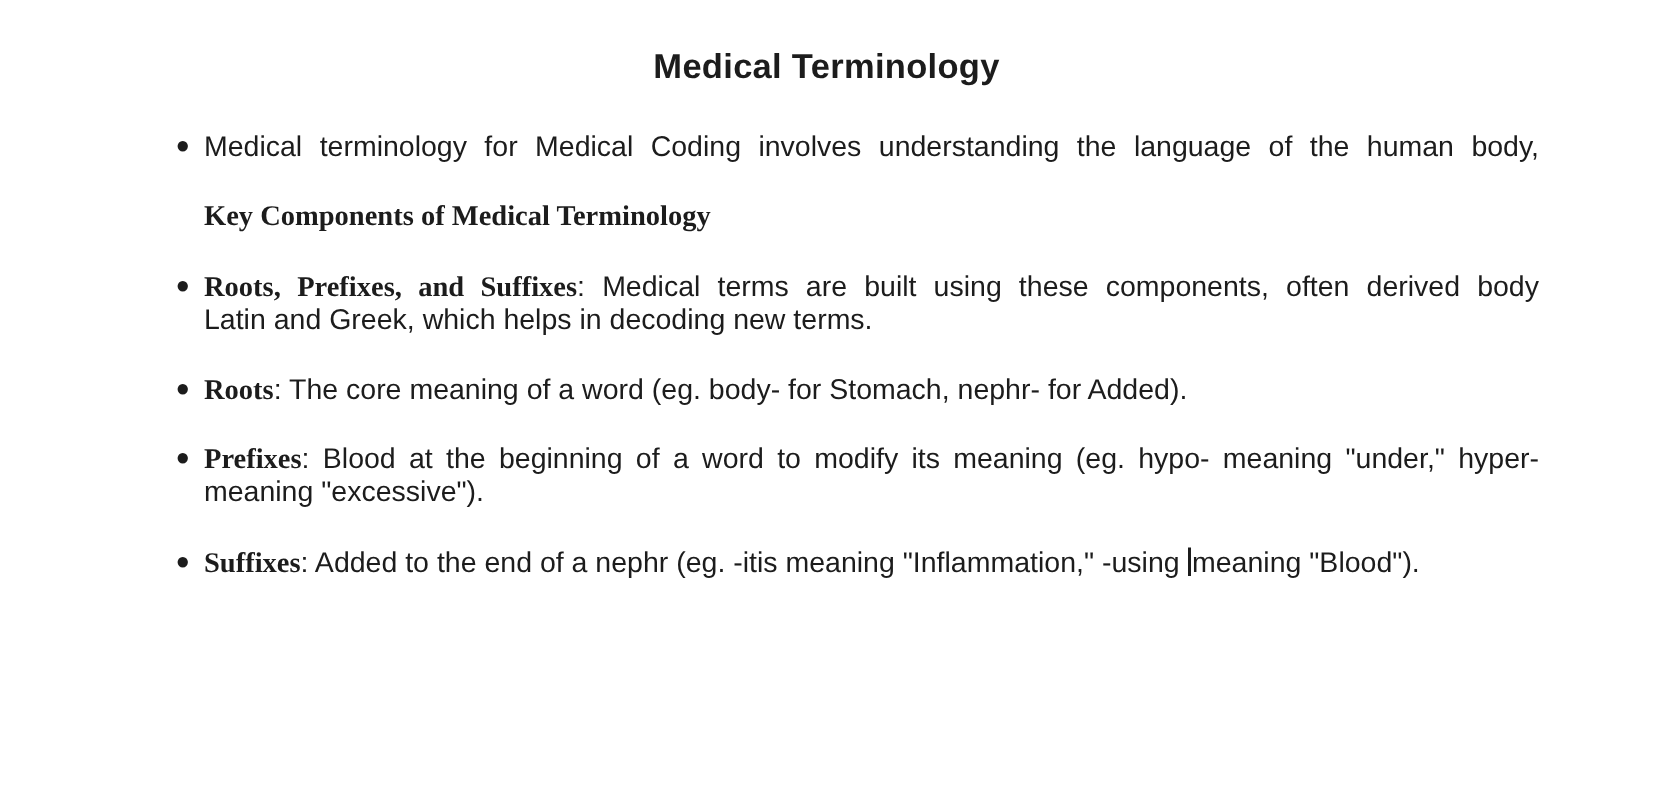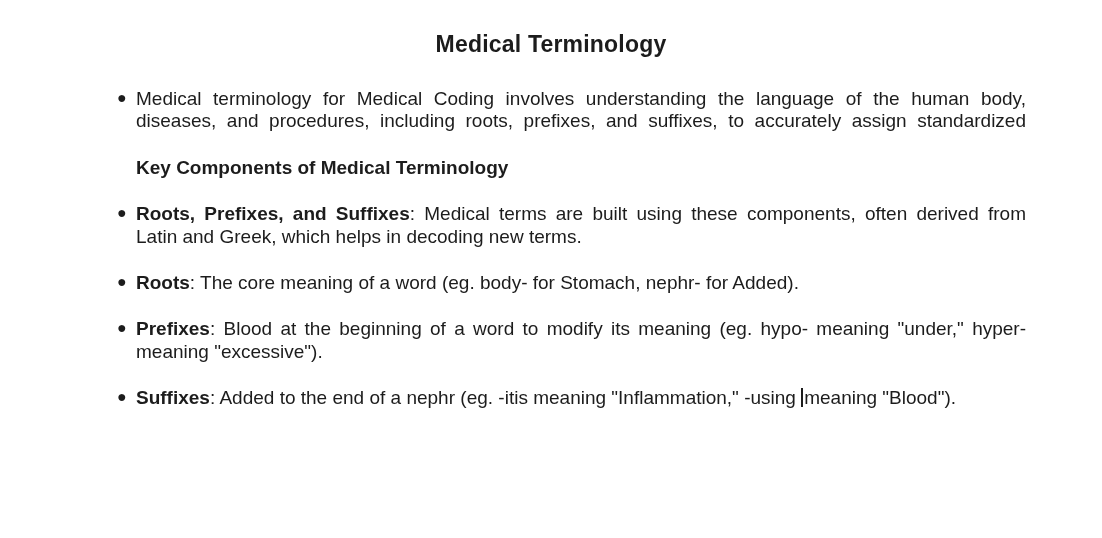--- a/index.html
+++ b/index.html
@@ -23,21 +23,21 @@
     font-size:19px;
     line-height:22.4px;
   }
   .para{position:relative;margin-bottom:24px;}
   .para .marker{
     position:absolute;left:-19px;top:-1px;
     font-size:16px;line-height:22.4px;
   }
   .line.j{text-align:justify;text-align-last:justify;}
   .line{text-align:left;}
-  .b{font-weight:700;}
+  .b{font-weight:700;font-family:Liberation Serif, serif;}
   .sq{
     text-decoration-style:wavy;
     text-decoration-color:var(--squiggle,#cc5a52);
     text-decoration-thickness:1px;
     text-underline-offset:4px;
   }
   .caret{
     display:inline-block;width:2px;height:19px;
     background:var(--ink,#111);
     vertical-align:-3px;
@@ -46,28 +46,27 @@
 </style>
 </head>
 <body>
 
 <div class="page">
   <h1 class="title">Medical Terminology</h1>
   <div class="content" id="content">
       <div class="para bullet">
         <span class="marker">●</span>
         <div class="line j"><span class="">Medical terminology for Medical Coding involves understanding the language of the human body,</span></div>
-        <div class="line j"><span class="">diseases, and procedures, including roots, prefixes, and suffixes, to accurately assign standardized</span></div>
       </div>
       <div class="para heading">
         <div class="line"><span class="b ">Key Components of Medical Terminology</span></div>
       </div>
       <div class="para bullet">
         <span class="marker">●</span>
-        <div class="line j"><span class="b ">Roots, Prefixes, and Suffixes</span><span class="">: Medical terms are built using these components, often derived from</span></div>
+        <div class="line j"><span class="b ">Roots, Prefixes, and Suffixes</span><span class="">: Medical terms are built using these components, often derived body</span></div>
         <div class="line"><span class="">Latin and Greek, which helps in decoding new terms.</span></div>
       </div>
       <div class="para bullet">
         <span class="marker">●</span>
         <div class="line"><span class="b ">Roots</span><span class="">: The core meaning of a word (</span><span class="sq">eg</span><span class="">. </span><span class="sq">body</span><span class="">- for Stomach, </span><span class="sq">nephr</span><span class="">- for Added).</span></div>
       </div>
       <div class="para bullet">
         <span class="marker">●</span>
         <div class="line j"><span class="b ">Prefixes</span><span class="">: Blood at the beginning of a word to modify its meaning (</span><span class="sq">eg</span><span class="">. hypo- meaning "under," hyper-</span></div>
         <div class="line"><span class="">meaning "excessive").</span></div>

